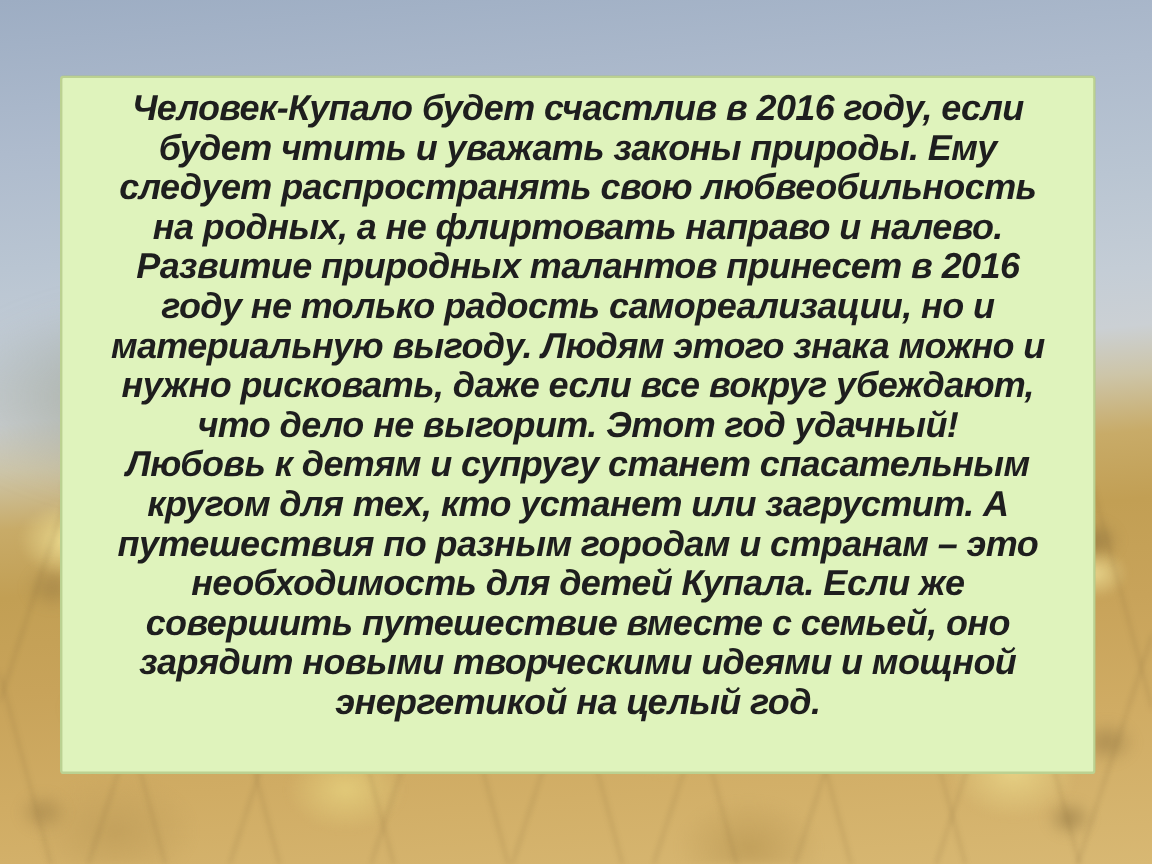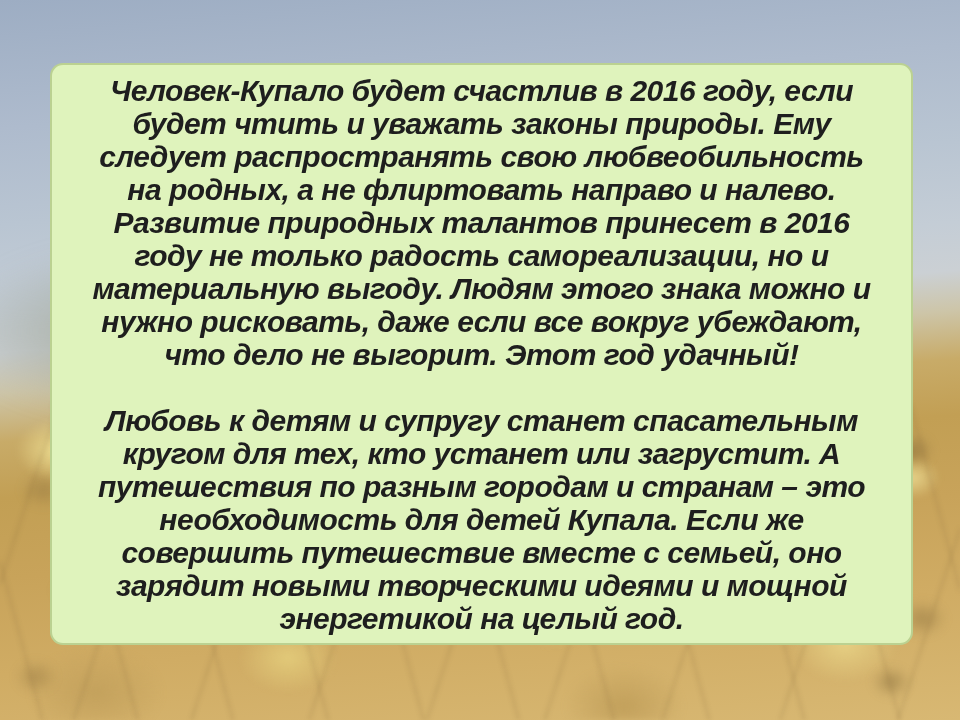--- a/index.html
+++ b/index.html
@@ -80,32 +80,32 @@
     filter: blur(5px);
   }
   
   .textbox {
     position: absolute;
     left: 50px; top: 63px;
     width: 863px; height: 582px;
     box-sizing: border-box;
     background: #dff3bc;
     border: 2px solid rgba(156,180,110,0.55);
-    border-radius: 13px;
+    border-radius: 3px;
     padding: 9px 34px;
     text-align: center;
     color: #1e1e1e;
     font-weight: bold;
     font-style: italic;
     font-size: 30px;
     line-height: 33px;
     letter-spacing: -0.5px;
   }
   .textbox p { margin: 0; }
-  .textbox p + p { margin-top: 33px; }
+  .textbox p + p { }
 </style>
 </head>
 <body>
 
 <div class="slide">
   <div class="bg-sky"></div>
   <div class="bg-hill"></div>
   <div class="bg-field"></div>
   <div class="bg-stems"></div>
   <div class="bg-plant-left"></div>

